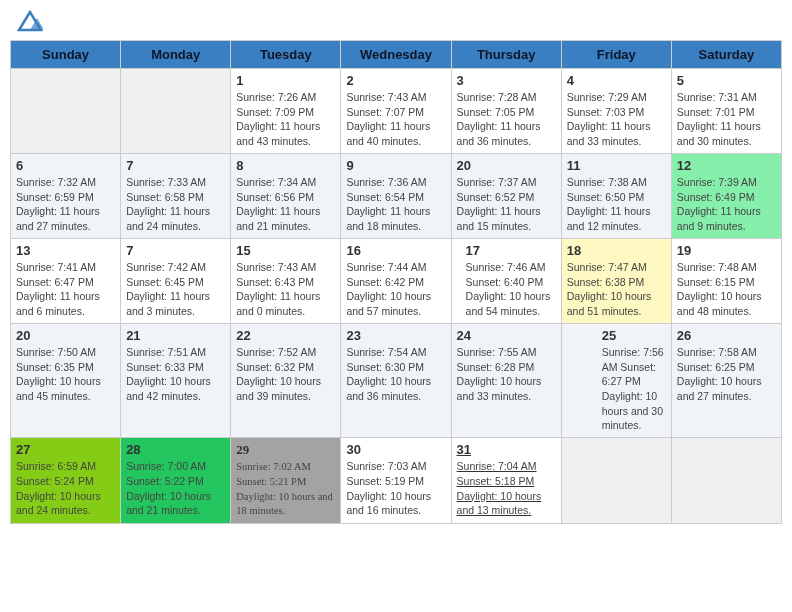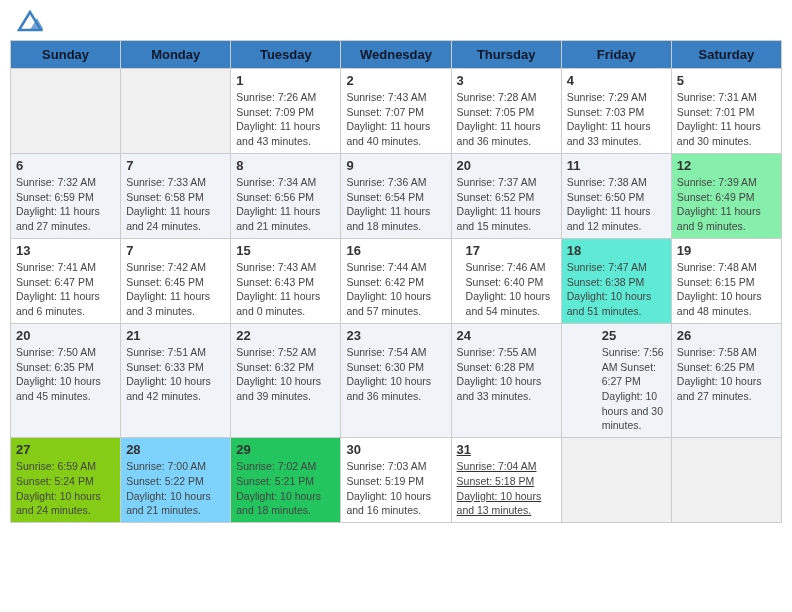--- a/index.html
+++ b/index.html
@@ -215,21 +215,21 @@
           <div class="cell-info">Sunrise: 7:44 AM
 Sunset: 6:42 PM
 Daylight: 10 hours and 57 minutes.</div>
         </td>
         <td style="background: rgb(255, 255, 255); padding-left: 14px;">
           <span class="day-num">17</span>
           <div class="cell-info">Sunrise: 7:46 AM
 Sunset: 6:40 PM
 Daylight: 10 hours and 54 minutes.</div>
         </td>
-        <td style="background: #5eead4;">
+        <td style="background: #fef9c3;">
           <span class="day-num">18</span>
           <div class="cell-info">Sunrise: 7:47 AM
 Sunset: 6:38 PM
 Daylight: 10 hours and 51 minutes.</div>
         </td>
         <td style="background: rgb(255, 255, 255);">
           <span class="day-num">19</span>
           <div class="cell-info">Sunrise: 7:48 AM
 Sunset: 6:15 PM
 Daylight: 10 hours and 48 minutes.</div>
@@ -279,27 +279,27 @@
 Daylight: 10 hours and 27 minutes.</div>
         </td>
       </tr>
       <tr>
         <td style="background: #84cc16;">
           <span class="day-num">27</span>
           <div class="cell-info">Sunrise: 6:59 AM
 Sunset: 5:24 PM
 Daylight: 10 hours and 24 minutes.</div>
         </td>
-        <td style="background: #7dd3fc;">
+        <td style="background: #22c55e;">
           <span class="day-num">28</span>
           <div class="cell-info">Sunrise: 7:00 AM
 Sunset: 5:22 PM
 Daylight: 10 hours and 21 minutes.</div>
         </td>
-        <td style="background: #22c55e;">
+        <td style="background: #a3a3a3; font-family: Liberation Serif, serif;">
           <span class="day-num">29</span>
           <div class="cell-info">Sunrise: 7:02 AM
 Sunset: 5:21 PM
 Daylight: 10 hours and 18 minutes.</div>
         </td>
         <td style="background: rgb(255, 255, 255); margin-left: 16px;">
           <span class="day-num">30</span>
           <div class="cell-info">Sunrise: 7:03 AM
 Sunset: 5:19 PM
 Daylight: 10 hours and 16 minutes.</div>

